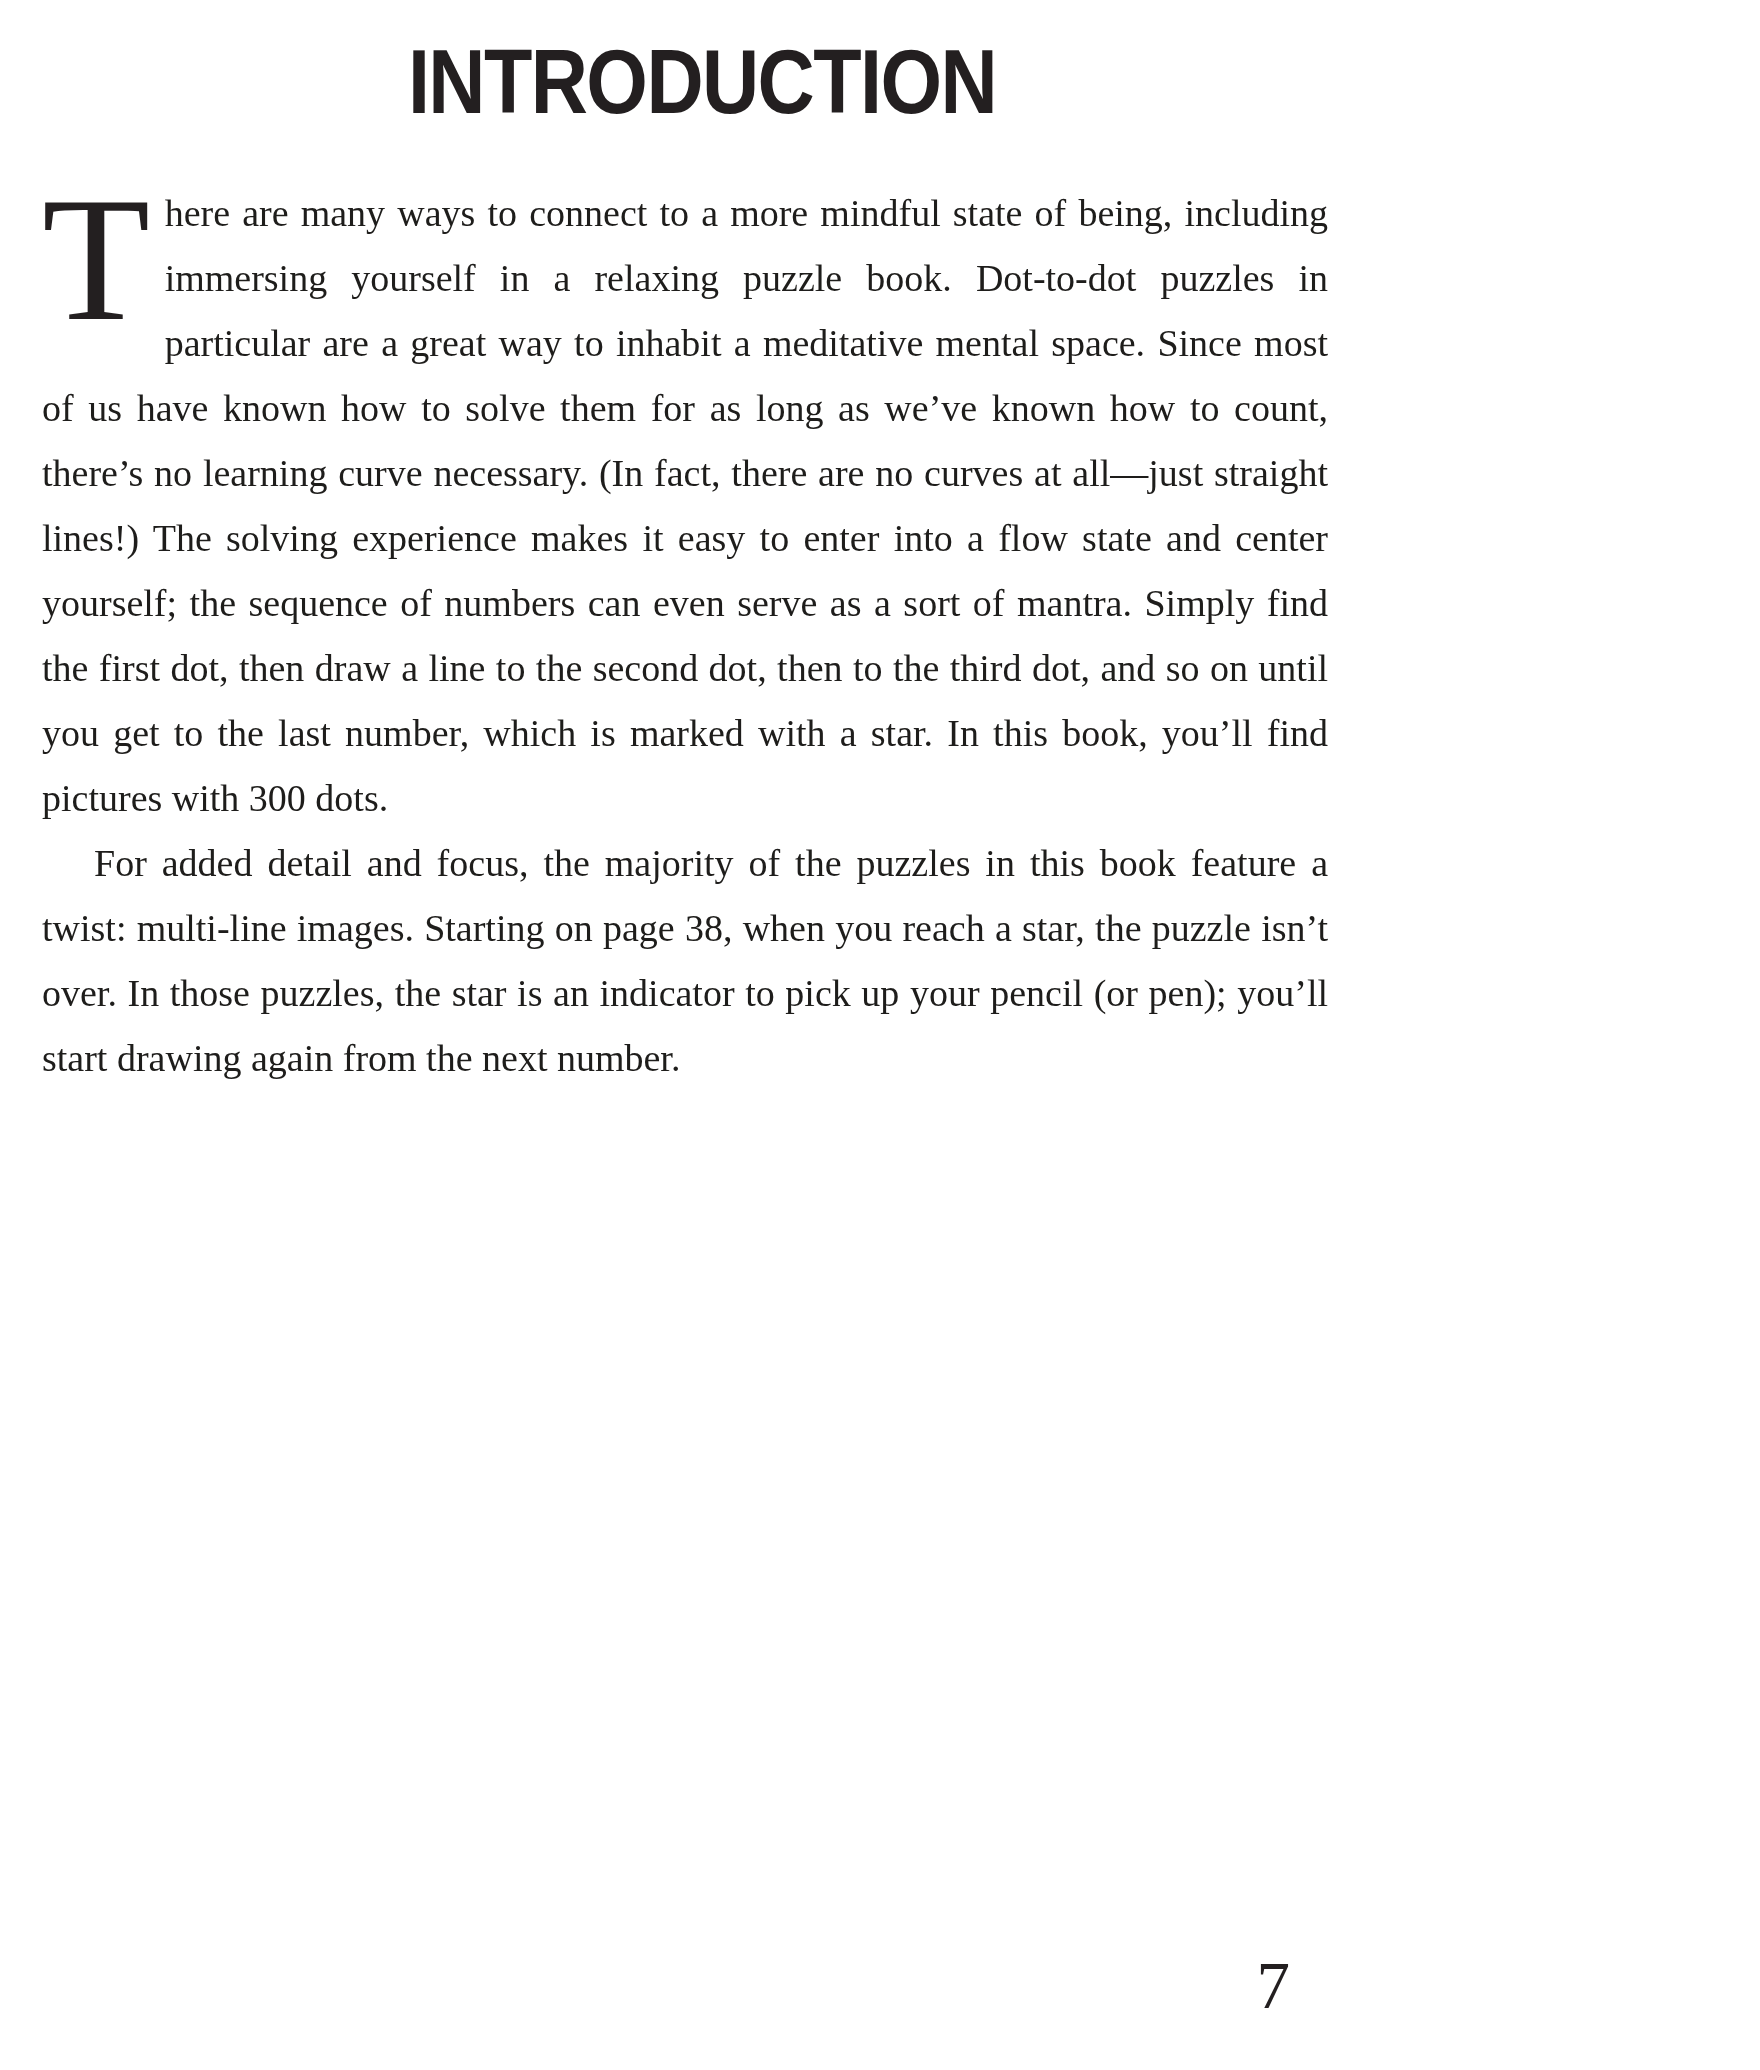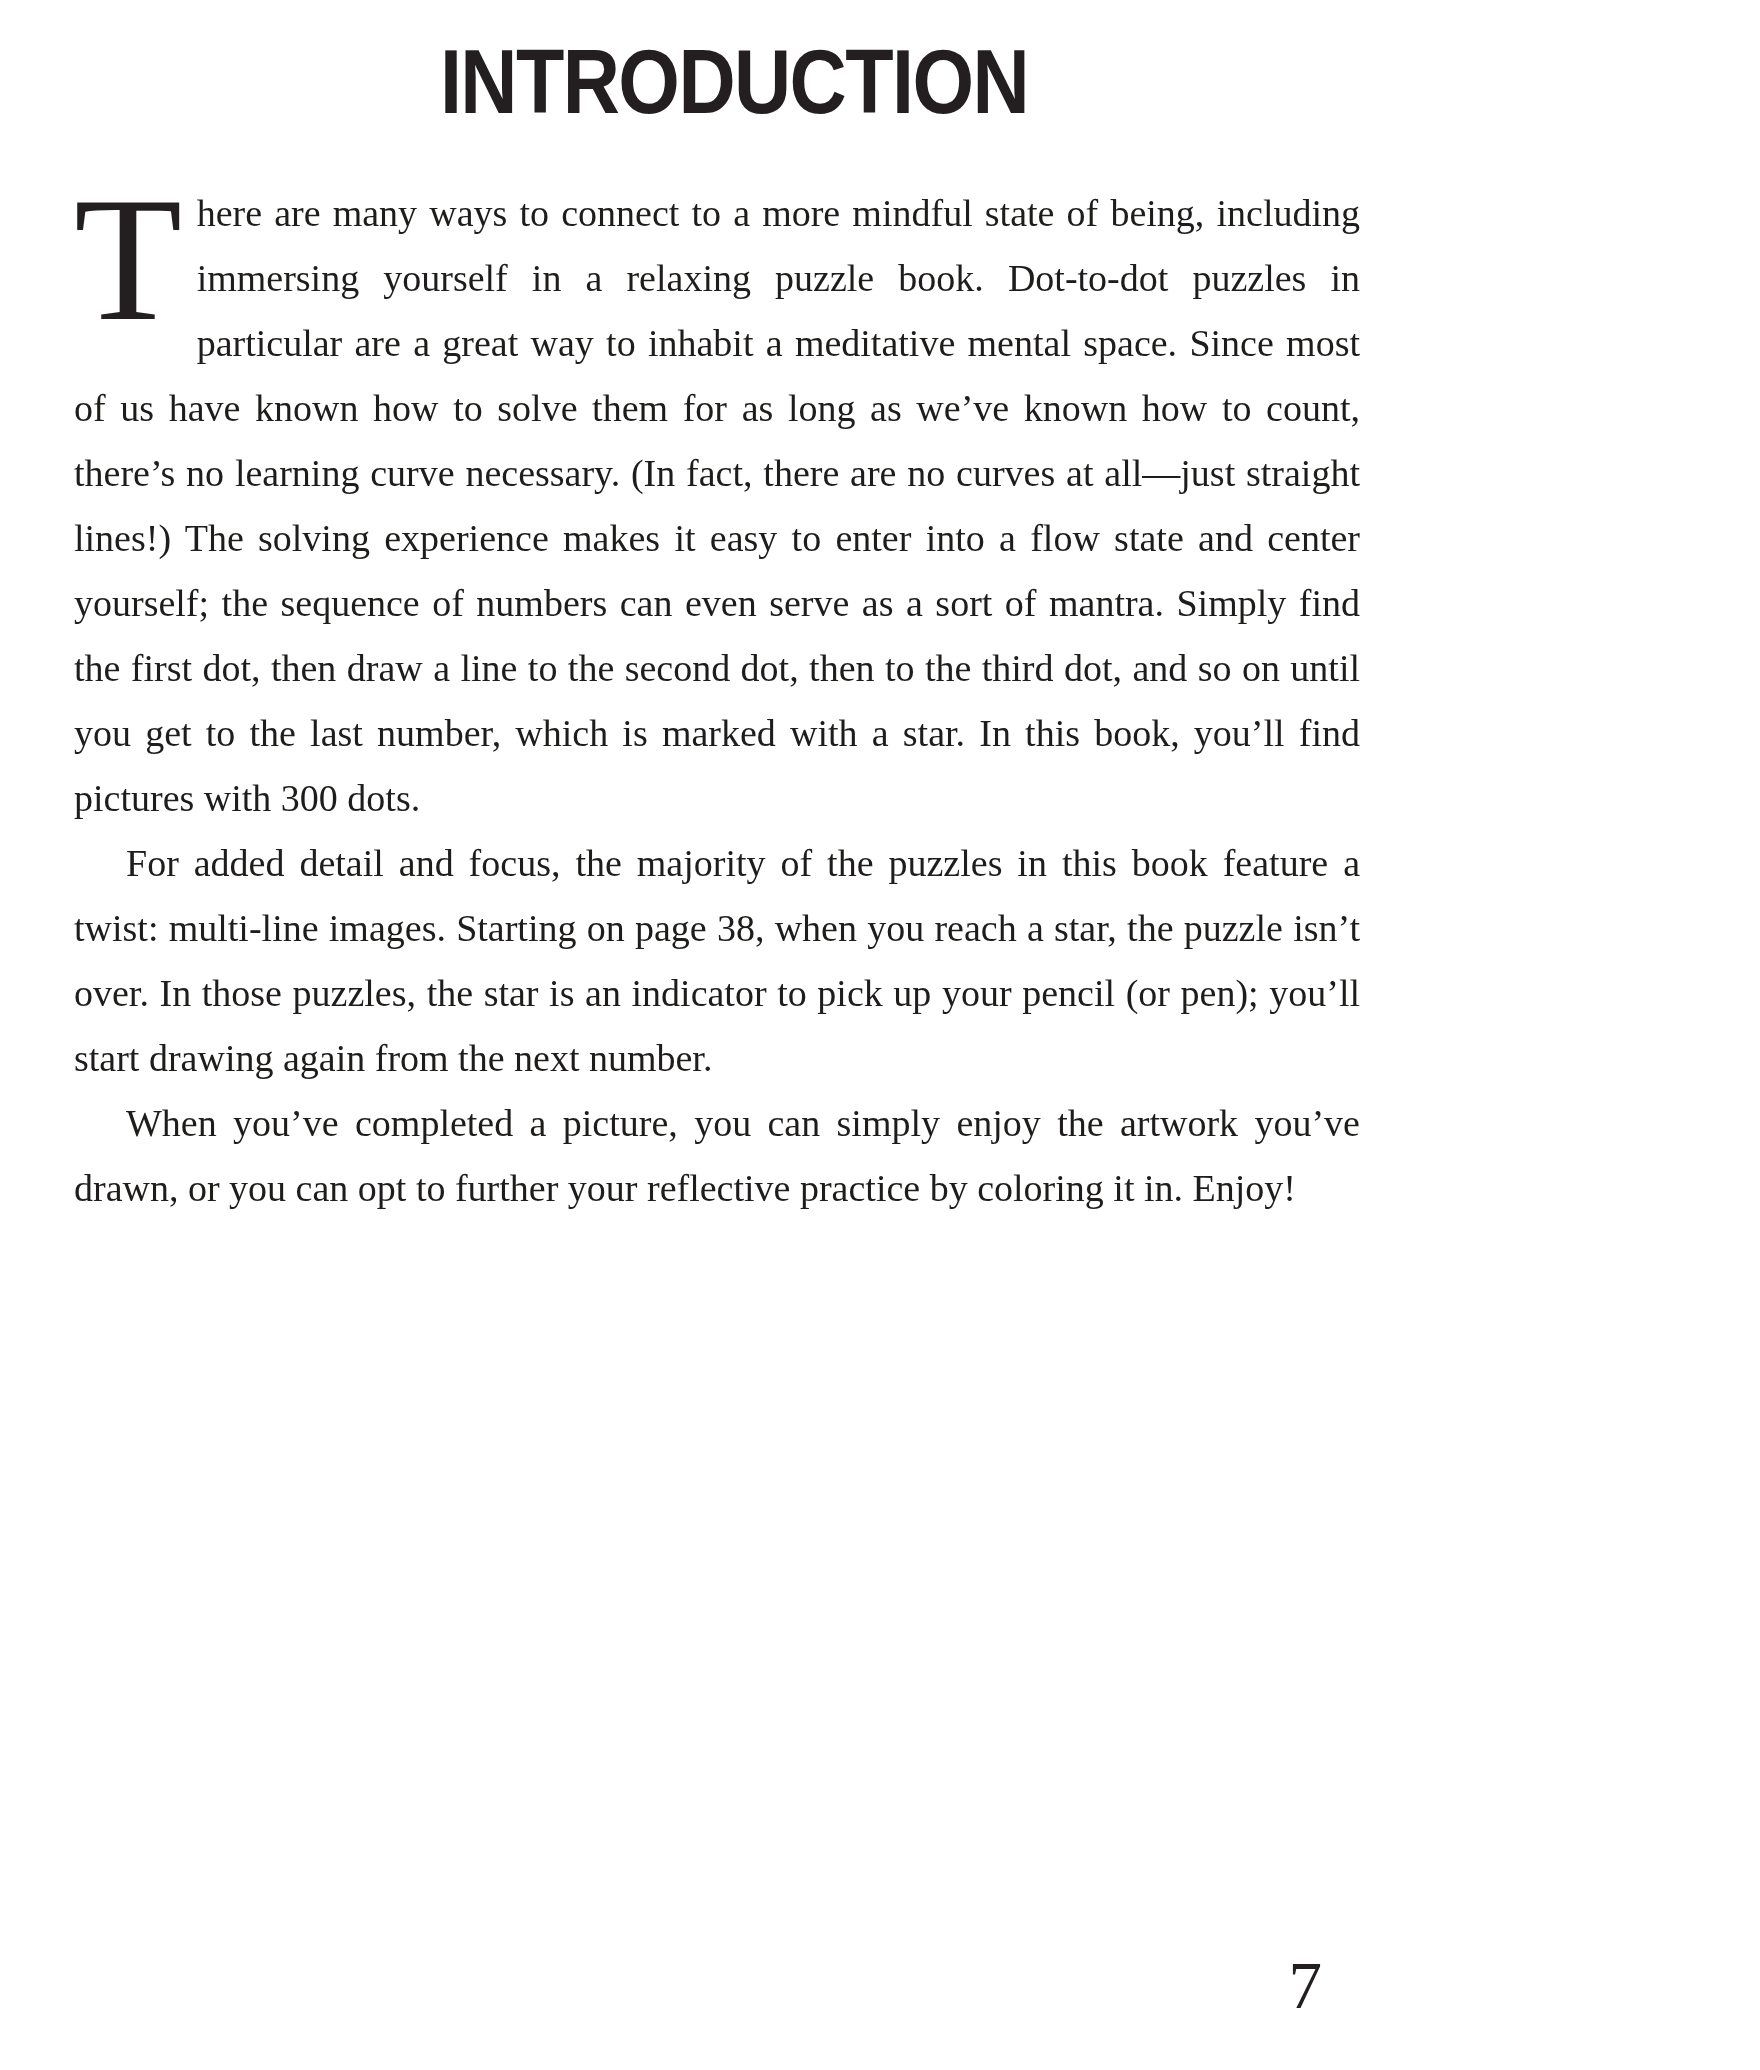--- a/index.html
+++ b/index.html
@@ -8,21 +8,20 @@
     background: #ffffff;
   }
   .page {
     position: relative;
     width: 1404px;
     height: 2071px;
     background: #ffffff;
     overflow: hidden;
     font-family: "Liberation Serif", serif;
     color: #1e1d1b;
-    margin-left: 32px;
   }
   .title {
     margin: 31px 0 0 0;
     text-align: center;
     font-family: "Liberation Sans", sans-serif;
     font-weight: bold;
     font-size: 90px;
     letter-spacing: -1.8px;
     color: #231f20;
     transform: scaleX(0.88);
@@ -62,18 +61,17 @@
 <body>
 
 <div class="page">
   <h1 class="title">INTRODUCTION</h1>
 
   <div class="body-text">
     <p class="para"><span class="dropcap">T</span><span>here are many ways to connect to a more mindful state of being, including immersing yourself in a relaxing puzzle book. Dot-to-dot puzzles in particular are a great way to inhabit a meditative mental space. Since most of us have known how to solve them for as long as we’ve known how to count, there’s no learning curve necessary. (In fact, there are no curves at all—just straight lines!) The solving experience makes it easy to enter into a flow state and center yourself; the sequence of numbers can even serve as a sort of mantra. Simply find the first dot, then draw a line to the second dot, then to the third dot, and so on until you get to the last number, which is marked with a star. In this book, you’ll find pictures with 300 dots.</span></p>
 
     <p class="para indent">For added detail and focus, the majority of the puzzles in this book feature a twist: multi-line images. Starting on page 38, when you reach a star, the puzzle isn’t over. In those puzzles, the star is an indicator to pick up your pencil (or pen); you’ll start drawing again from the next number.</p>
 
-    <p class="para indent">When you’ve completed a picture, you can simply enjoy the artwork you’ve drawn, or you can opt to further your reflective practice by coloring it in. Enjoy!</p>
   </div>
 
   <div class="page-number">7</div>
 </div>
 
 
 </body></html>

